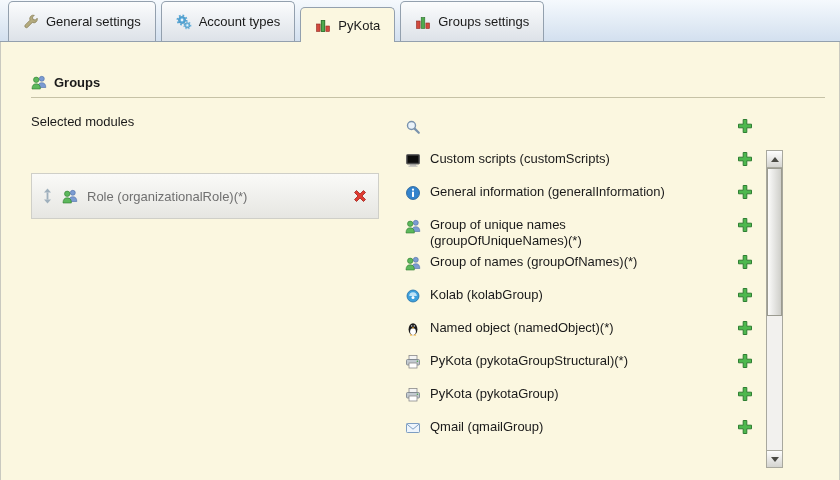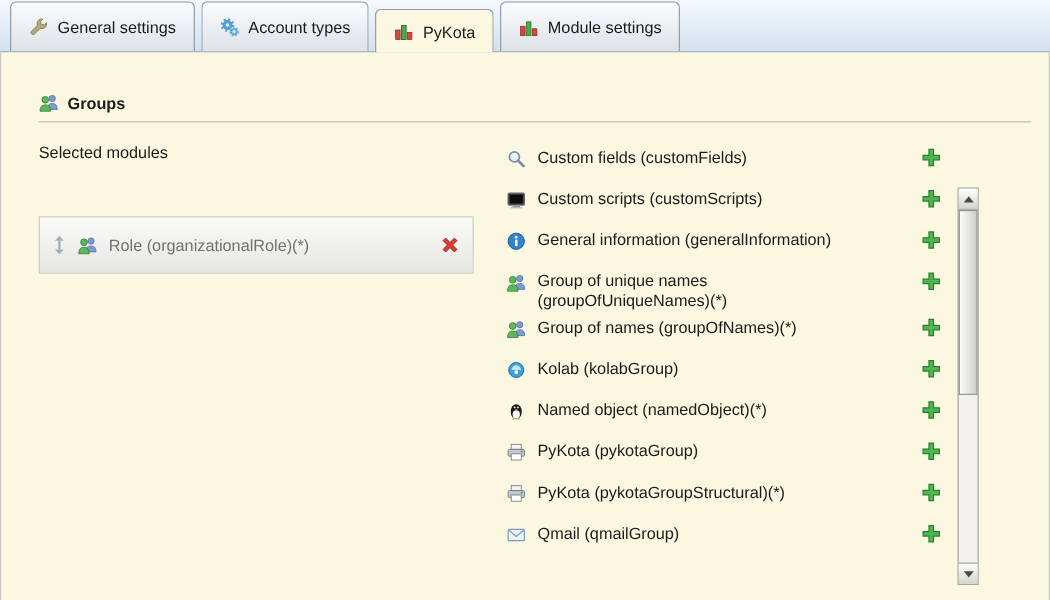--- a/index.html
+++ b/index.html
@@ -124,21 +124,21 @@
   </div>
 
   <div class="tab">
     <span class="icn">
       <svg width="16" height="16" viewBox="0 0 16 16">
         <rect x="1.5" y="7" width="3.6" height="7.5" fill="#d24a3e" stroke="#8e2a20" stroke-width="0.6"></rect>
         <rect x="6.2" y="3.5" width="3.6" height="11" fill="#4daa4d" stroke="#2c6e2c" stroke-width="0.6"></rect>
         <rect x="10.9" y="9" width="3.6" height="5.5" fill="#d24a3e" stroke="#8e2a20" stroke-width="0.6"></rect>
       </svg>
     </span>
-    <span>Module settings</span>
+    <span>Groups settings</span>
   </div>
 </div>
 
 <div class="content">
 
   <div class="section-header">
     <span class="icn">
       <svg width="16" height="16" viewBox="0 0 16 16">
         <circle cx="10.8" cy="4.8" r="2.5" fill="#7b9bd2" stroke="#4a6da8" stroke-width="0.6"></circle>
         <path d="M6.8 13.5Q6.8 8.7 10.8 8.7 14.8 8.7 14.8 13.5Z" fill="#7b9bd2" stroke="#4a6da8" stroke-width="0.6"></path>
@@ -183,21 +183,20 @@
 
       <div class="avail-list">
 
         <div class="arow">
           <span class="icn">
             <svg width="16" height="16" viewBox="0 0 16 16">
                 <circle cx="6.5" cy="6.5" r="4" fill="#eaf3fa" stroke="#7a93ad" stroke-width="1.4"></circle>
                 <line x1="9.6" y1="9.6" x2="13.8" y2="13.8" stroke="#7a93ad" stroke-width="2.2" stroke-linecap="round"></line>
               </svg>
           </span>
-          <span class="lbl">Custom fields (customFields)</span>
           <span class="add">
             <svg width="16" height="16" viewBox="0 0 16 16">
                 <path d="M6.2 1.5h3.6v4.7h4.7v3.6h-4.7v4.7H6.2v-4.7H1.5V6.2h4.7z" fill="#4db84e" stroke="#2e7d32"></path>
               </svg>
           </span>
         </div>
 
         <div class="arow">
           <span class="icn">
             <svg width="16" height="16" viewBox="0 0 16 16">
@@ -303,38 +302,38 @@
 
         <div class="arow">
           <span class="icn">
             <svg width="16" height="16" viewBox="0 0 16 16">
                 <rect x="4" y="1.5" width="8" height="4" fill="#f4f4f4" stroke="#8a8a8a" stroke-width="0.8"></rect>
                 <rect x="1.5" y="5.5" width="13" height="5.5" rx="1" fill="#c3cad1" stroke="#767f88" stroke-width="0.8"></rect>
                 <rect x="4" y="9" width="8" height="5" fill="#fff" stroke="#8a8a8a" stroke-width="0.8"></rect>
                 <circle cx="12.4" cy="7.2" r="0.8" fill="#49a449"></circle>
               </svg>
           </span>
-          <span class="lbl">PyKota (pykotaGroup)</span>
+          <span class="lbl">PyKota (pykotaGroupStructural)(*)</span>
           <span class="add">
             <svg width="16" height="16" viewBox="0 0 16 16">
                 <path d="M6.2 1.5h3.6v4.7h4.7v3.6h-4.7v4.7H6.2v-4.7H1.5V6.2h4.7z" fill="#4db84e" stroke="#2e7d32"></path>
               </svg>
           </span>
         </div>
 
         <div class="arow">
           <span class="icn">
             <svg width="16" height="16" viewBox="0 0 16 16">
                 <rect x="4" y="1.5" width="8" height="4" fill="#f4f4f4" stroke="#8a8a8a" stroke-width="0.8"></rect>
                 <rect x="1.5" y="5.5" width="13" height="5.5" rx="1" fill="#c3cad1" stroke="#767f88" stroke-width="0.8"></rect>
                 <rect x="4" y="9" width="8" height="5" fill="#fff" stroke="#8a8a8a" stroke-width="0.8"></rect>
                 <circle cx="12.4" cy="7.2" r="0.8" fill="#49a449"></circle>
               </svg>
           </span>
-          <span class="lbl">PyKota (pykotaGroupStructural)(*)</span>
+          <span class="lbl">PyKota (pykotaGroup)</span>
           <span class="add">
             <svg width="16" height="16" viewBox="0 0 16 16">
                 <path d="M6.2 1.5h3.6v4.7h4.7v3.6h-4.7v4.7H6.2v-4.7H1.5V6.2h4.7z" fill="#4db84e" stroke="#2e7d32"></path>
               </svg>
           </span>
         </div>
 
         <div class="arow">
           <span class="icn">
             <svg width="16" height="16" viewBox="0 0 16 16">

